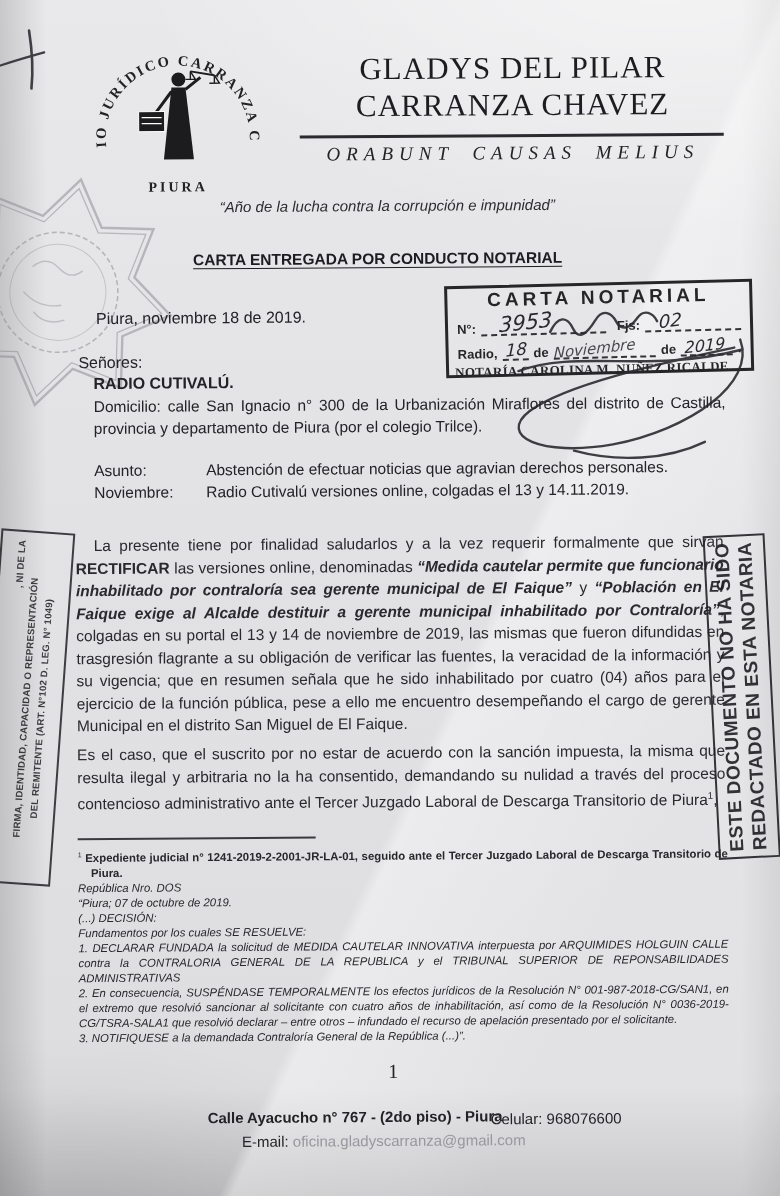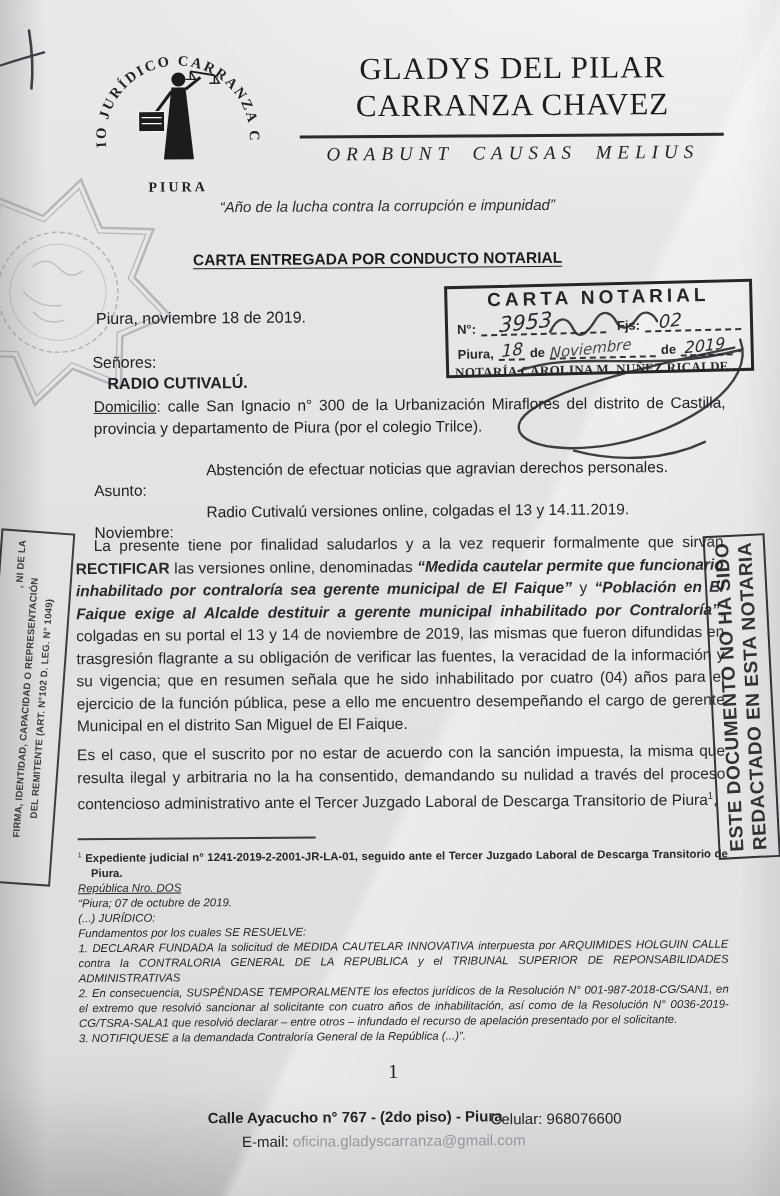--- a/index.html
+++ b/index.html
@@ -10,21 +10,21 @@
       linear-gradient(115deg, rgba(255,255,255,0) 58%, rgba(255,255,255,.38) 59%, rgba(255,255,255,.12) 78%),
       linear-gradient(90deg, rgba(0,0,0,.14), rgba(0,0,0,0) 6%),
       linear-gradient(270deg, rgba(0,0,0,.08), rgba(0,0,0,0) 5%),
       linear-gradient(0deg, rgba(0,0,0,.12), rgba(0,0,0,0) 9%),
       radial-gradient(500px 300px at 10% 104%, rgba(0,0,0,.10), rgba(0,0,0,0) 70%),
       linear-gradient(180deg,#e9e9eb 0%,#e2e2e5 45%,#dddde0 100%);
     font-family:"Liberation Sans",sans-serif;color:#232327;
   }
   .content{position:absolute;inset:0;transform:rotate(-0.4deg);}
   .abs{position:absolute;}
-  .b{font-weight:bold}.i{font-style:italic}.u{text-decoration:underline}
+  .b{font-weight:bold}.i{font-style:italic}.u{}
   sup{font-size:62%;}
 
   
   .logo-svg{left:90px;top:26px;}
   .name-block{left:300px;top:50px;width:432px;text-align:center;
     font-family:"Liberation Serif",serif;font-size:31px;line-height:37px;letter-spacing:1px;color:#1d1d21;}
   .header-rule{left:303px;top:135px;width:424px;height:3px;background:#2b2b2f;}
   .motto{left:298px;top:143px;width:436px;text-align:center;font-family:"Liberation Serif",serif;
     font-style:italic;font-size:19px;letter-spacing:6px;word-spacing:8px;color:#232327;}
   .year-quote{left:0;top:197px;width:780px;text-align:center;font-style:italic;font-size:15px;color:#2c2c30;}
@@ -37,26 +37,26 @@
     transform:rotate(-1deg);background:rgba(255,255,255,.06);color:#1b1b1e;opacity:.95;}
   .stampbox .stitle{text-align:center;font-weight:bold;font-size:19px;letter-spacing:4px;margin-top:1px;}
   .srow{display:flex;align-items:flex-end;gap:5px;padding:0 9px;height:25px;font-weight:bold;font-size:13px;}
   .dash{position:relative;border-bottom:2px dashed #2a2a2e;height:18px;}
   .hand{position:absolute;bottom:-1px;font-family:"DejaVu Sans",sans-serif;font-style:italic;
     font-weight:normal;color:#1e1e24;transform:rotate(-5deg) skewX(-8deg);white-space:nowrap;}
   .notary-line{padding:3px 6px 0;font-family:"Liberation Serif",serif;font-weight:bold;
     font-size:13px;letter-spacing:.3px;white-space:nowrap;}
 
   
-  .salutation{left:94px;top:352px;font-size:16px;}
-  .recipient-name{left:95px;top:373px;font-size:16px;font-weight:bold;margin-left:14px;}
+  .salutation{left:80px;top:352px;font-size:16px;}
+  .recipient-name{left:95px;top:373px;font-size:16px;font-weight:bold;}
   .address{left:95px;top:394px;width:632px;font-size:15.5px;line-height:21.5px;text-align:justify;}
   .meta{left:95px;top:458px;width:632px;font-size:15.5px;line-height:22px;}
   .meta-row{display:flex;}
-  .meta-label{width:112px;flex:none;margin-top:20px;}
+  .meta-label{width:112px;flex:none;}
 
   
   .body-p{left:76px;width:648px;font-size:15.5px;line-height:22.5px;text-align:justify;color:#2a2a2e;}
   .p1{top:533px;text-indent:18px;}
   .p2{top:742px;}
 
   
   .fn-rule{left:76px;top:836px;width:238px;height:2px;background:#3a3a3e;}
   .footnotes{left:76px;top:845px;width:650px;font-size:11.4px;line-height:15px;color:#28282c;text-align:justify;}
   .fn-line:first-child{padding-left:13px;text-indent:-13px;}
@@ -142,21 +142,21 @@
         <span>N°:</span>
         <span class="dash" style="flex:1.3">
           <span class="hand" style="left:18px;font-size:21px">3953</span>
         </span>
         <span style="margin-left:6px">Fjs:</span>
         <span class="dash" style="flex:1">
           <span class="hand" style="left:14px;font-size:18px">02</span>
         </span>
       </div>
       <div class="srow">
-        <span>Piura,</span>
+        <span>Radio,</span>
         <span class="dash" style="width:26px">
           <span class="hand" style="left:3px;font-size:17px">18</span>
         </span>
         <span>de</span>
         <span class="dash" style="flex:1.4">
           <span class="hand" style="left:0;font-size:15px;opacity:.85">Noviembre</span>
         </span>
         <span>de</span>
         <span class="dash" style="width:52px">
           <span class="hand" style="left:4px;font-size:16px">2019</span>
@@ -191,21 +191,21 @@
     </div>
 
     <div class="abs body-p p1"><span>La presente tiene por finalidad saludarlos y a la vez requerir formalmente que sirvan </span><span class="b">RECTIFICAR</span><span> las versiones online, denominadas </span><span class="b i">“Medida cautelar permite que funcionario inhabilitado por contraloría sea gerente municipal de El Faique”</span><span> y </span><span class="b i">“Población en El Faique exige al Alcalde destituir a gerente municipal inhabilitado por Contraloría”</span><span>, colgadas en su portal el 13 y 14 de noviembre de 2019, las mismas que fueron difundidas en trasgresión flagrante a su obligación de verificar las fuentes, la veracidad de la información y su vigencia; que en resumen señala que he sido inhabilitado por cuatro (04) años para el ejercicio de la función pública, pese a ello me encuentro desempeñando el cargo de gerente Municipal en el distrito San Miguel de El Faique.</span></div>
     <div class="abs body-p p2"><span>Es el caso, que el suscrito por no estar de acuerdo con la sanción impuesta, la misma que resulta ilegal y arbitraria no la ha consentido, demandando su nulidad a través del proceso contencioso administrativo ante el Tercer Juzgado Laboral de Descarga Transitorio de Piura</span><sup>1</sup><span>,</span></div>
 
     <div class="abs fn-rule"></div>
     <div class="abs footnotes">
         <div class="fn-line"><sup>1</sup><span class="b"> Expediente judicial n° 1241-2019-2-2001-JR-LA-01, seguido ante el Tercer Juzgado Laboral de Descarga Transitorio de Piura.</span></div>
         <div class="fn-line"><span class="i u">República Nro. DOS</span></div>
         <div class="fn-line"><span class="i">“Piura; 07 de octubre de 2019.</span></div>
-        <div class="fn-line"><span class="i">(...) JURÍDICO:</span></div>
+        <div class="fn-line"><span class="i">(...) DECISIÓN:</span></div>
         <div class="fn-line"><span class="i">Fundamentos por los cuales SE RESUELVE:</span></div>
         <div class="fn-line"><span class="i">1. DECLARAR FUNDADA la solicitud de MEDIDA CAUTELAR INNOVATIVA interpuesta por ARQUIMIDES HOLGUIN CALLE contra la CONTRALORIA GENERAL DE LA REPUBLICA y el TRIBUNAL SUPERIOR DE REPONSABILIDADES ADMINISTRATIVAS</span></div>
         <div class="fn-line"><span class="i">2. En consecuencia, SUSPÉNDASE TEMPORALMENTE los efectos jurídicos de la Resolución N° 001-987-2018-CG/SAN1, en el extremo que resolvió sancionar al solicitante con cuatro años de inhabilitación, así como de la Resolución N° 0036-2019-CG/TSRA-SALA1 que resolvió declarar – entre otros – infundado el recurso de apelación presentado por el solicitante.</span></div>
         <div class="fn-line"><span class="i">3. NOTIFIQUESE a la demandada Contraloría General de la República (...)”.</span></div>
       </div>
 
     <div class="abs pagenum">1</div>
 
     <div class="abs footer-address">Calle Ayacucho n° 767 - (2do piso) - Piura</div>
     <div class="abs footer-phone">

